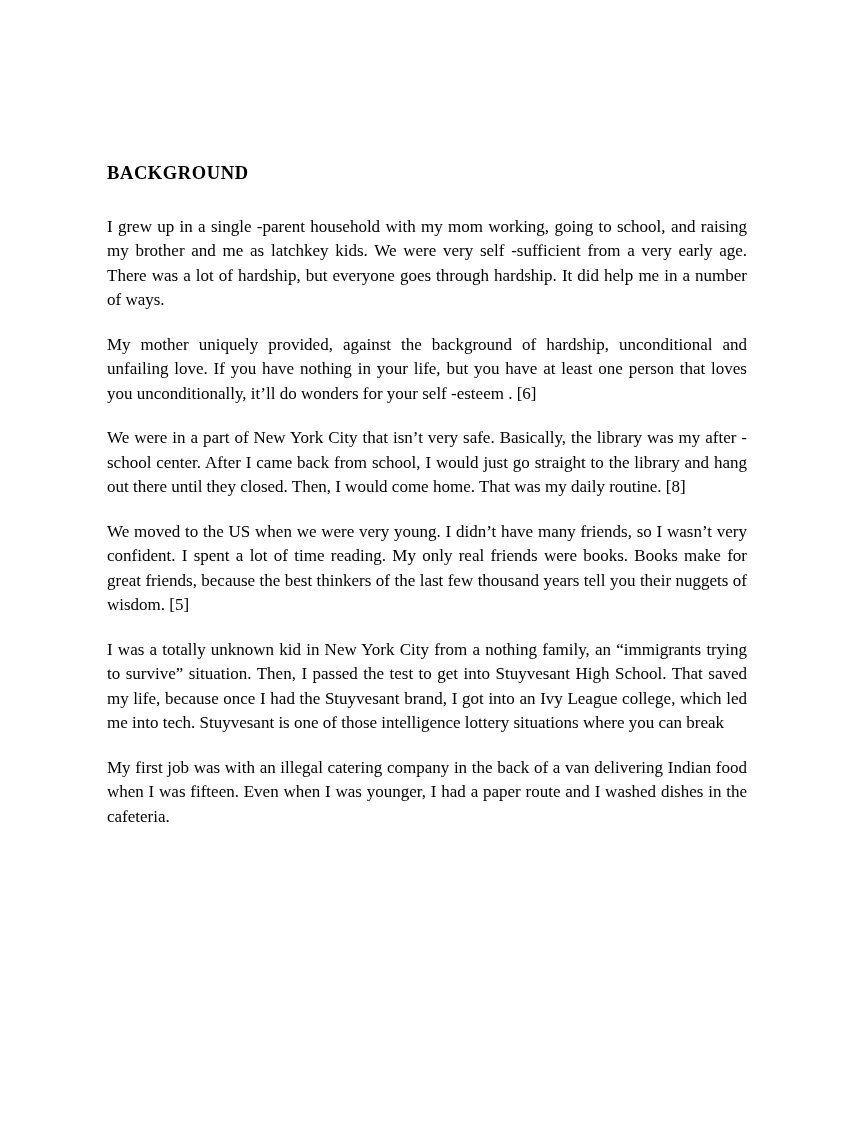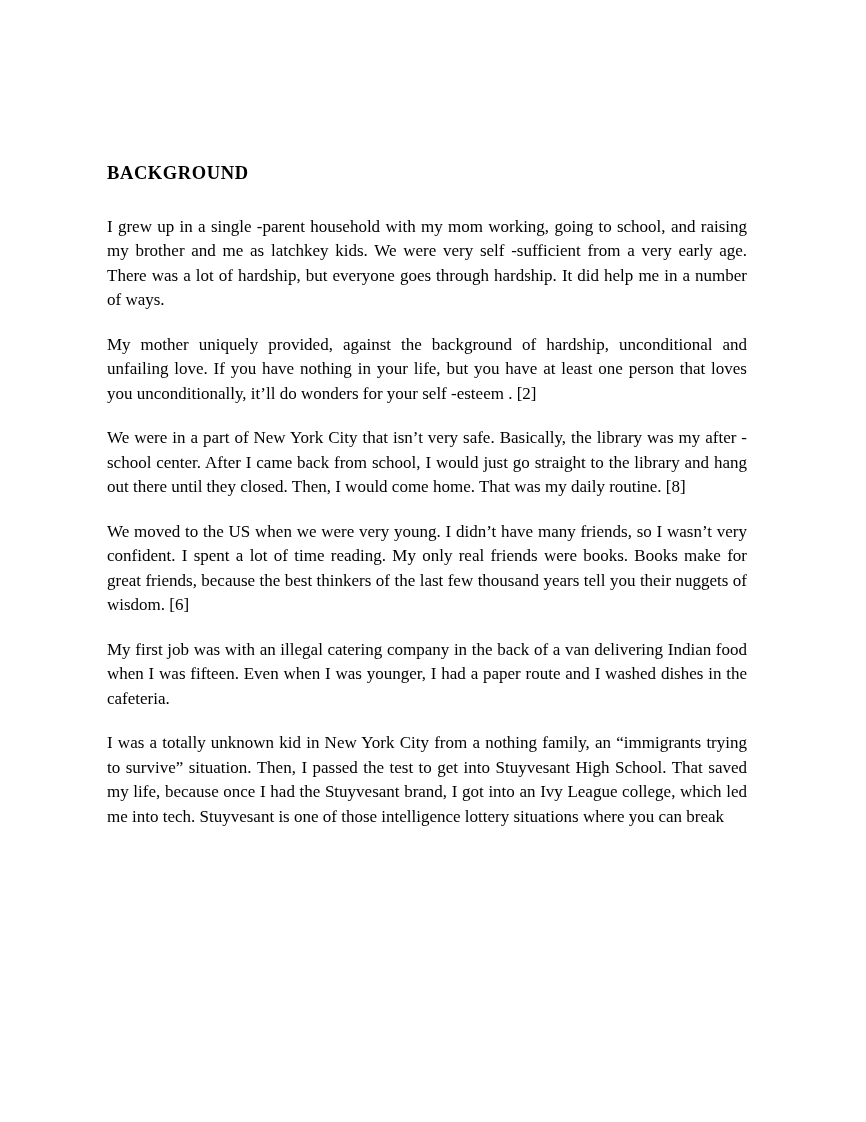--- a/index.html
+++ b/index.html
@@ -39,19 +39,19 @@
     margin-bottom: 0;
   }
 </style>
 </head>
 <body>
 
 <div class="page">
   <div class="text-block">
     <h1 class="heading">BACKGROUND</h1>
     <p class="para">I grew up in a single -parent household with my mom working, going to school, and raising my brother and me as latchkey kids. We were very self -sufficient from a very early age. There was a lot of hardship, but everyone goes through hardship. It did help me in a number of ways.</p>
-    <p class="para">My mother uniquely provided, against the background of hardship, unconditional and unfailing love. If you have nothing in your life, but you have at least one person that loves you unconditionally, it’ll do wonders for your self -esteem . [2]</p>
+    <p class="para">My mother uniquely provided, against the background of hardship, unconditional and unfailing love. If you have nothing in your life, but you have at least one person that loves you unconditionally, it’ll do wonders for your self -esteem . [6]</p>
     <p class="para">We were in a part of New York City that isn’t very safe. Basically, the library was my after -school center. After I came back from school, I would just go straight to the library and hang out there until they closed. Then, I would come home. That was my daily routine. [8]</p>
-    <p class="para">We moved to the US when we were very young. I didn’t have many friends, so I wasn’t very confident. I spent a lot of time reading. My only real friends were books. Books make for great friends, because the best thinkers of the last few thousand years tell you their nuggets of wisdom. [6]</p>
+    <p class="para">We moved to the US when we were very young. I didn’t have many friends, so I wasn’t very confident. I spent a lot of time reading. My only real friends were books. Books make for great friends, because the best thinkers of the last few thousand years tell you their nuggets of wisdom. [5]</p>
+    <p class="para">I was a totally unknown kid in New York City from a nothing family, an “immigrants trying to survive” situation. Then, I passed the test to get into Stuyvesant High School. That saved my life, because once I had the Stuyvesant brand, I got into an Ivy League college, which led me into tech. Stuyvesant is one of those intelligence lottery situations where you can break</p>
     <p class="para">My first job was with an illegal catering company in the back of a van delivering Indian food when I was fifteen. Even when I was younger, I had a paper route and I washed dishes in the cafeteria.</p>
-    <p class="para">I was a totally unknown kid in New York City from a nothing family, an “immigrants trying to survive” situation. Then, I passed the test to get into Stuyvesant High School. That saved my life, because once I had the Stuyvesant brand, I got into an Ivy League college, which led me into tech. Stuyvesant is one of those intelligence lottery situations where you can break</p>
   </div>
 </div>
 
 </body></html>

